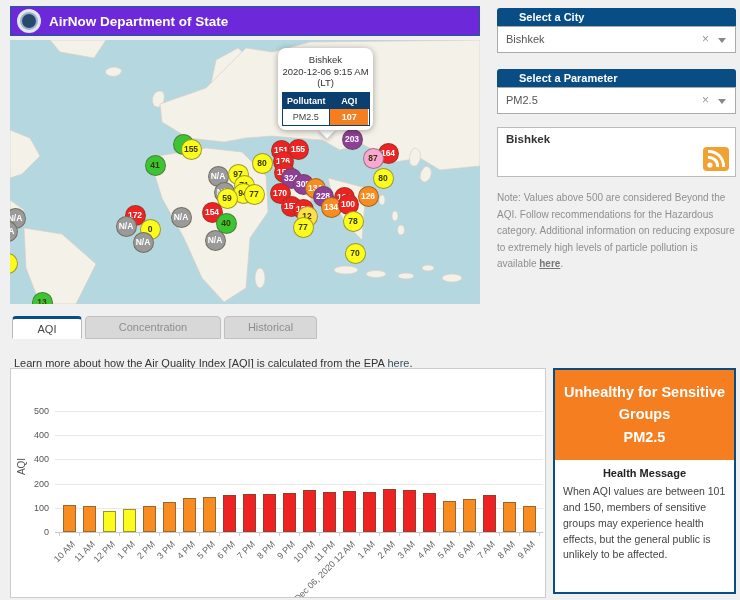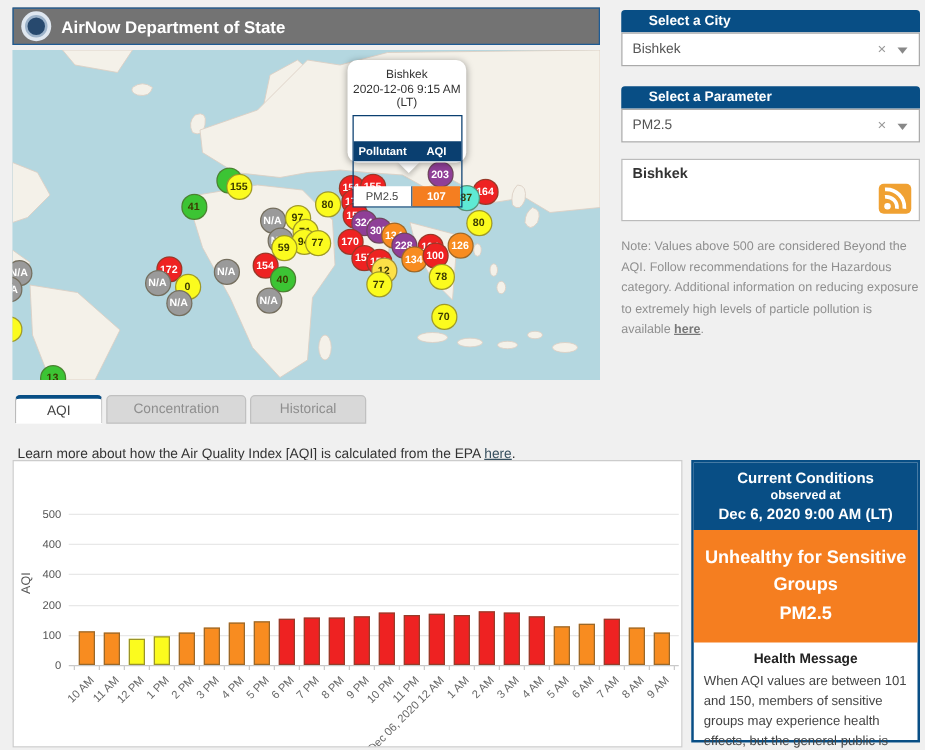--- a/index.html
+++ b/index.html
@@ -1,35 +1,35 @@
 <!DOCTYPE html>
 <html><head>
 <meta charset="utf-8">
 <style>
   html,body{margin:0;padding:0;background:#f0f0f0;font-family:"Liberation Sans",sans-serif;}
   .page{position:relative;width:740px;height:600px;background:#f0f0f0;overflow:hidden;}
 
   
-  .app-header{position:absolute;left:10px;top:6px;width:470px;height:30px;background:#737373;border:1px solid #1d5b94;display:flex;align-items:center;box-sizing:border-box;}
+  .app-header{position:absolute;left:10px;top:6px;width:470px;height:30px;background:#6d28d9;border:1px solid #1d5b94;display:flex;align-items:center;box-sizing:border-box;}
   .seal{width:24px;height:24px;border-radius:50%;background:#dfe7f0;margin:0 8px 0 6px;display:flex;align-items:center;justify-content:center;}
   .seal .inner{width:18px;height:18px;border-radius:50%;background:#27496e;border:2px solid #9db3ca;box-sizing:border-box;}
   .app-title{color:#fff;font-size:13.5px;font-weight:bold;}
 
   
   .map{position:absolute;left:10px;top:40px;width:470px;height:264px;background:#b4d7e0;overflow:hidden;}
   .map svg{position:absolute;left:0;top:0;}
   .marker{position:absolute;width:21px;height:21px;border-radius:50%;border:1.5px solid rgba(85,75,45,.55);box-sizing:border-box;display:flex;align-items:center;justify-content:center;font-size:8.5px;font-weight:bold;color:#fff;z-index:2;}
   .marker.dark-text{color:#3a3a00;}
 
   
   .popup{position:absolute;left:268px;top:8px;width:95px;height:82px;background:#fff;border-radius:8px;box-shadow:0 1px 6px rgba(0,0,0,.35);z-index:5;text-align:center;font-size:9.5px;color:#333;padding-top:6px;box-sizing:border-box;}
   .popup-pointer{position:absolute;left:311px;top:84px;width:12px;height:12px;background:#fff;transform:rotate(45deg);box-shadow:2px 2px 4px rgba(0,0,0,.2);z-index:4;}
   .popup .city{margin-bottom:1px;}
   .popup-table{width:86px;margin:4px auto 0;border:1px solid #0a3f70;font-size:9px;}
-  .pt-row{display:flex;margin-top:20px;}
+  .pt-row{display:flex;}
   .pt-head{background:#0a3f70;color:#fff;font-weight:bold;}
   .pt-cell{padding:3px 2px;box-sizing:border-box;}
   .pt-c1{width:55%;}
   .pt-c2{width:45%;}
   .pt-body .pt-c1{background:#fff;border-right:1px solid #0a3f70;color:#444;}
   .pt-body .pt-c2{background:#f57e20;color:#fff;font-weight:bold;}
 
   
   .sb-header{position:absolute;left:497px;width:239px;height:18px;background:#084e85;border-radius:3px 3px 0 0;color:#fff;font-size:11px;font-weight:bold;line-height:18px;padding-left:22px;box-sizing:border-box;}
   .sb-select{position:absolute;left:497px;width:239px;height:27px;background:#fff;border:1px solid #aaa;box-sizing:border-box;font-size:11px;color:#555;line-height:25px;padding-left:8px;}
@@ -38,21 +38,21 @@
   .rss-box{position:absolute;left:497px;top:127px;width:239px;height:50px;background:#fff;border:1px solid #bbb;box-sizing:border-box;}
   .rss-city{position:absolute;left:8px;top:5px;font-size:11.5px;font-weight:bold;color:#333;}
   .rss-icon{position:absolute;right:6px;bottom:5px;width:26px;height:24px;background:#f0a132;border-radius:4px;}
   .note{position:absolute;left:497px;top:190px;width:239px;font-size:10px;color:#8f8f8f;line-height:1.65;}
   .note a{color:#777;font-weight:bold;text-decoration:underline;}
 
   
   .tabs{position:absolute;left:12px;top:316px;height:23px;display:flex;}
   .tab{height:23px;box-sizing:border-box;border:1px solid #c0c0c0;border-radius:4px 4px 0 0;background:#d8d8d8;color:#8e8e8e;font-size:11px;text-align:center;line-height:21px;margin-right:3px;}
   .tab.active{background:#fff;color:#444;border:1px solid #bbb;border-top:3px solid #084e85;border-bottom:1px solid #fff;}
-  .tab.t1{width:70px;} .tab.t2{width:112px;} .tab.t3{width:93px;}
+  .tab.t1{width:70px;} .tab.t2{width:136px;} .tab.t3{width:93px;}
   .learn{position:absolute;left:14px;top:346px;font-size:11px;color:#333;margin-top:11px;}
   .learn a{color:#37505f;text-decoration:underline;}
 
   
   .chart-panel{position:absolute;left:10px;top:368px;width:536px;height:230px;background:#fff;border:1px solid #ccc;box-sizing:border-box;overflow:hidden;}
   .chart-title{position:absolute;left:0;top:8px;width:100%;text-align:center;font-size:12px;color:#595959;}
   .ylab{position:absolute;left:2px;top:92px;font-size:10px;color:#555;transform:rotate(-90deg);}
   .grid{position:absolute;height:1px;background:#e8e8e8;left:44px;width:488px;}
   .grid.axis{background:#c9c9c9;}
   .ytick{position:absolute;left:0;width:38px;text-align:right;font-size:9px;color:#555;}
@@ -152,21 +152,21 @@
         <div class="marker" style="left: 282.5px; top: 158.5px; background: rgb(238, 34, 34);">156</div>
         <div class="marker dark-text" style="left: 286.5px; top: 165.5px; background: #fde047;">12</div>
         <div class="marker dark-text" style="left: 282.5px; top: 176.5px; background: rgb(251, 251, 30);">77</div>
         <div class="marker" style="left: 323.5px; top: 146.5px; background: rgb(238, 34, 34);">164</div>
         <div class="marker" style="left: 347.5px; top: 145.5px; background: rgb(248, 140, 32);">126</div>
         <div class="marker" style="left: 310.5px; top: 156.5px; background: rgb(248, 140, 32);">134</div>
         <div class="marker" style="left: 327.5px; top: 153.5px; background: rgb(238, 34, 34);">100</div>
         <div class="marker dark-text" style="left: 332.5px; top: 170.5px; background: rgb(251, 251, 30);">78</div>
         <div class="marker dark-text" style="left: 334.5px; top: 202.5px; background: rgb(251, 251, 30);">70</div>
         <div class="marker" style="left: 367.5px; top: 102.5px; background: rgb(238, 34, 34);">164</div>
-        <div class="marker dark-text" style="left: 352.5px; top: 107.5px; background: #5eead4;">87</div>
+        <div class="marker dark-text" style="left: 352.5px; top: 107.5px; background: #f9a8d4;">87</div>
         <div class="marker dark-text" style="left: 362.5px; top: 127.5px; background: rgb(251, 251, 30);">80</div>
       </div>
 
     <div class="popup-pointer"></div>
     <div class="popup">
       <div class="city">Bishkek</div>
       <div>2020-12-06 9:15 AM</div>
       <div>(LT)</div>
       <div class="popup-table">
         <div class="pt-row pt-head">
@@ -307,25 +307,20 @@
         <div class="xlabel" style="left: 308.5px; top: 170px;">4 AM</div>
         <div class="xlabel" style="left: 328.5px; top: 170px;">5 AM</div>
         <div class="xlabel" style="left: 348.5px; top: 170px;">6 AM</div>
         <div class="xlabel" style="left: 368.5px; top: 170px;">7 AM</div>
         <div class="xlabel" style="left: 388.5px; top: 170px;">8 AM</div>
         <div class="xlabel" style="left: 408.5px; top: 170px;">9 AM</div>
       </div>
   </div>
 
   <div class="cc-panel">
-    <div class="cc-head">
-      <div class="l1">Current Conditions</div>
-      <div class="l2">observed at</div>
-      <div class="l3">Dec 6, 2020 9:00 AM (LT)</div>
-    </div>
     <div class="cc-orange">
       <div>Unhealthy for Sensitive Groups</div>
       <div>PM2.5</div>
     </div>
     <div class="cc-health">
       <div class="ht">Health Message</div>
       <div class="hx">When AQI values are between 101 and 150, members of sensitive groups may experience health effects, but the general public is unlikely to be affected.</div>
     </div>
   </div>
 

